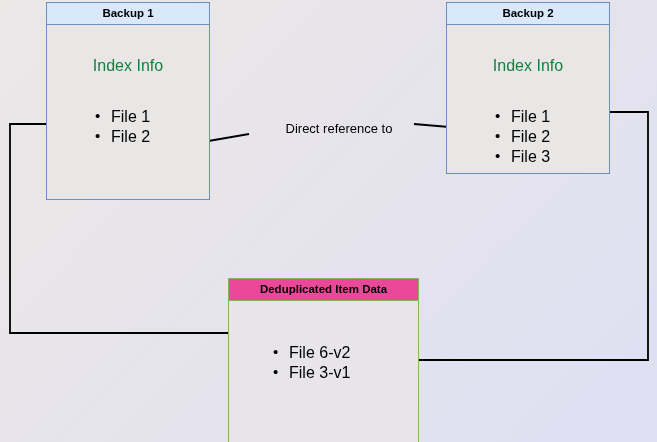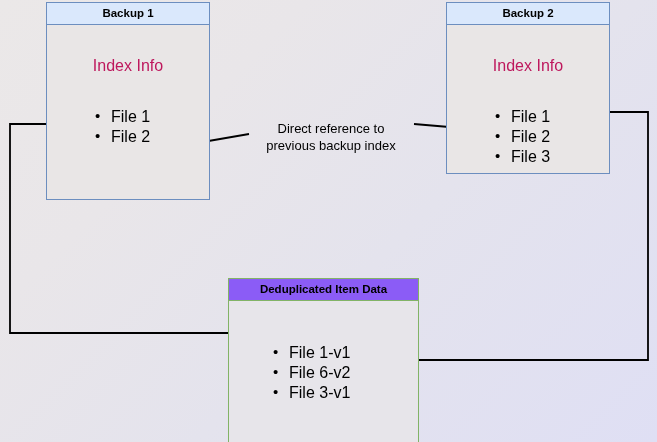--- a/index.html
+++ b/index.html
@@ -49,36 +49,36 @@
     text-align: center;
     font-weight: bold;
     font-size: 11.5px;
     color: #000;
   }
   .blue > .box-header {
     background: #dae8fc;
     border-bottom: 1.6px solid #6c8ebf;
   }
   .green > .box-header {
-    background: #8b5cf6;
+    background: #ec4899;
     border-bottom: 1.6px solid #82b366;
     text-align: center;
   }
   .box-body {
     position: relative;
     flex: 1;
   }
   .index-label {
     position: absolute;
     left: 0;
     right: 0;
     top: 32px;
     text-align: center;
     font-size: 16px;
-    color: #be185d;
+    color: #15803d;
   }
   ul.file-list {
     position: absolute;
     margin: 0;
     padding: 0;
     list-style: none;
   }
   ul.file-list li {
     font-size: 16px;
     line-height: 20px;
@@ -95,21 +95,21 @@
     font-size: 15px;
   }
   #backup1 { left: 46px; top: 2px; width: 164px; height: 198px; }
   #backup2 { left: 446px; top: 2px; width: 164px; height: 172px; }
   #dedup   { left: 228px; top: 278px; width: 191px; height: 166px; }
   #backup1-files { left: 48px; top: 82px; }
   #backup2-files { left: 48px; top: 82px; }
   #dedup-files   { left: 44px; top: 42px; }
   .annotation {
     position: absolute;
-    left: 248px;
+    left: 256px;
     top: 120px;
     width: 166px;
     text-align: center;
     font-size: 13px;
     line-height: 17px;
     color: #000;
   }
 </style>
 </head>
 <body>
@@ -154,25 +154,23 @@
         <li>File 2</li>
         <li>File 3</li>
       </ul>
     </div>
   </div>
 
   <div class="box green" id="dedup">
     <div class="box-header">Deduplicated Item Data</div>
     <div class="box-body">
       <ul class="file-list" id="dedup-files">
-        <li>File 1-v1</li>
         <li>File 6-v2</li>
         <li>File 3-v1</li>
       </ul>
     </div>
   </div>
 
   <div class="annotation">
     <div>Direct reference to</div>
-    <div>previous backup index</div>
   </div>
 
 </div>
 
 </body></html>

